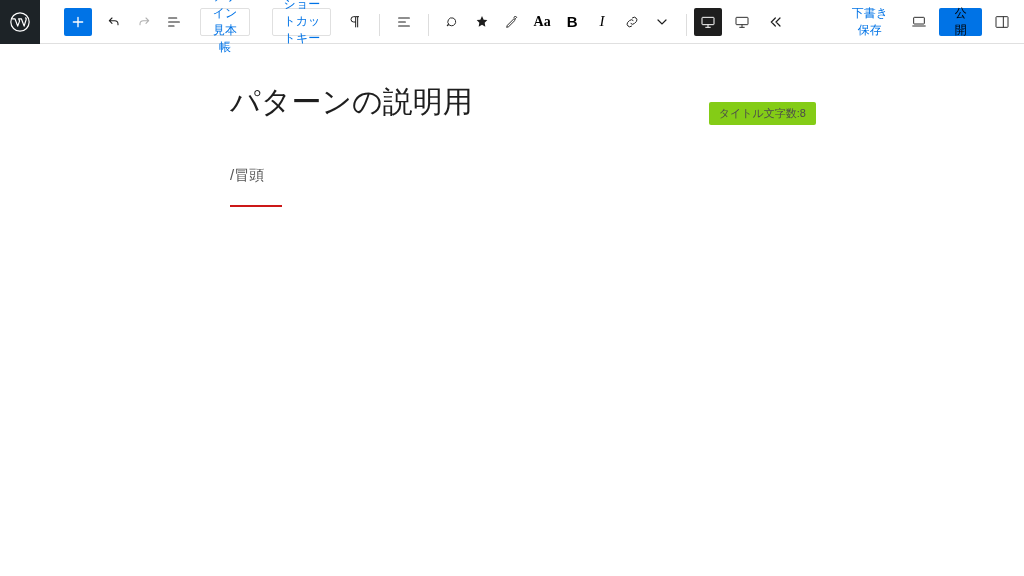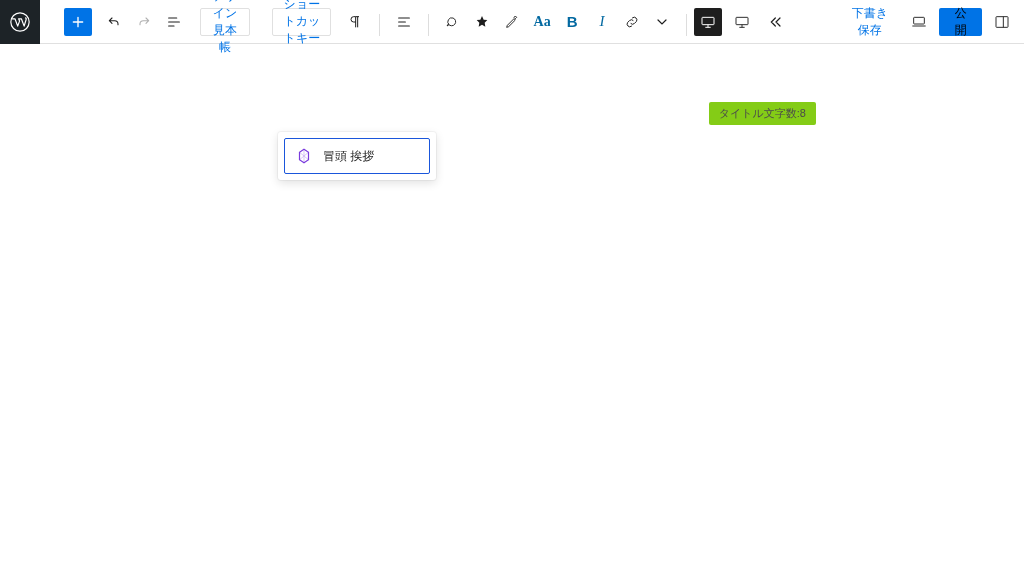--- a/index.html
+++ b/index.html
@@ -1,21 +1,21 @@
 <!DOCTYPE html>
 <html><head>
 <meta charset="utf-8">
 <style>
   * { box-sizing: border-box; margin: 0; padding: 0; }
   body { font-family: -apple-system, BlinkMacSystemFont, "Segoe UI", "Hiragino Sans", "Meiryo", sans-serif; font-size: 13px; color: #1e1e1e; background: #fff; width: 1024px; height: 576px; overflow: hidden; }
   .toolbar { display: flex; align-items: center; height: 44px; border-bottom: 1px solid #e0e0e0; }
   .wp-logo { width: 44px; height: 44px; background: #1d2327; display: flex; align-items: center; justify-content: center; }
   .toolbar-left { display: flex; align-items: flex-end; padding-left: 24px; gap: 2px; flex: 1; }
   .toolbar-right { display: flex; align-items: center; padding-right: 8px; gap: 6px; }
-  .btn { display: inline-flex; align-items: center; justify-content: center; height: 28px; padding: 0 6px; min-width: 28px; border-radius: 2px; background: transparent; border: none; cursor: pointer; color: #0369a1; }
+  .btn { display: inline-flex; align-items: center; justify-content: center; height: 28px; padding: 0 6px; min-width: 28px; border-radius: 2px; background: transparent; border: none; cursor: pointer; color: #000000; }
   .btn.add { background: #0073e6; color: #fff; width: 28px; height: 28px; border-radius: 2px; }
   .btn.text { font-size: 12px; padding: 0 10px; height: 28px; }
   .btn.text.link { color: #0073e6; border: 1px solid #e0e0e0; border-radius: 2px; }
   .btn.publish { background: #0073e6; color: #000000; font-size: 12px; padding: 0 12px; }
   .btn.draft-save { color: #0073e6; font-size: 12px; margin-left: 44px; }
   .btn.device-active { background: #1e1e1e; color: #fff; }
   .sep { width: 1px; height: 22px; background: #ddd; margin: 0 8px; }
   .editor { position: relative; padding: 40px 0 0 0; }
   .editor-inner { width: 620px; margin: 0 0 0 230px; }
   .title { font-size: 30px; font-weight: 400; color: #1e1e1e; line-height: 1.2; }
@@ -137,22 +137,18 @@
       <svg width="20" height="20" viewBox="0 0 24 24">
           <rect x="3" y="4" width="18" height="16" rx="1" stroke="#1e1e1e" stroke-width="1.4" fill="none"></rect>
           <path d="M14 4v16" stroke="#1e1e1e" stroke-width="1.4"></path>
         </svg>
     </button>
   </div>
 </div>
 
 <div class="editor">
   <div class="count-badge">タイトル文字数:8</div>
-  <div class="autocomplete">
-    <div class="ac-item">
-      <svg width="18" height="18" viewBox="0 0 24 24">
-          <path d="M12 3l6 4v10l-6 4-6-4V7l6-4z" stroke="#7a3cdd" stroke-width="1.6" fill="none"></path>
-          <path d="M12 3v18M6 7l12 10M18 7L6 17" stroke="#7a3cdd" stroke-width="1" opacity=".4"></path>
-        </svg>
-      <span>冒頭 挨拶</span>
-    </div>
+  <div class="editor-inner">
+    <div class="title">パターンの説明用</div>
+    <div class="slash-input">/冒頭</div>
+    <div class="red-underline"></div>
   </div>
 </div>
 
 </body></html>

